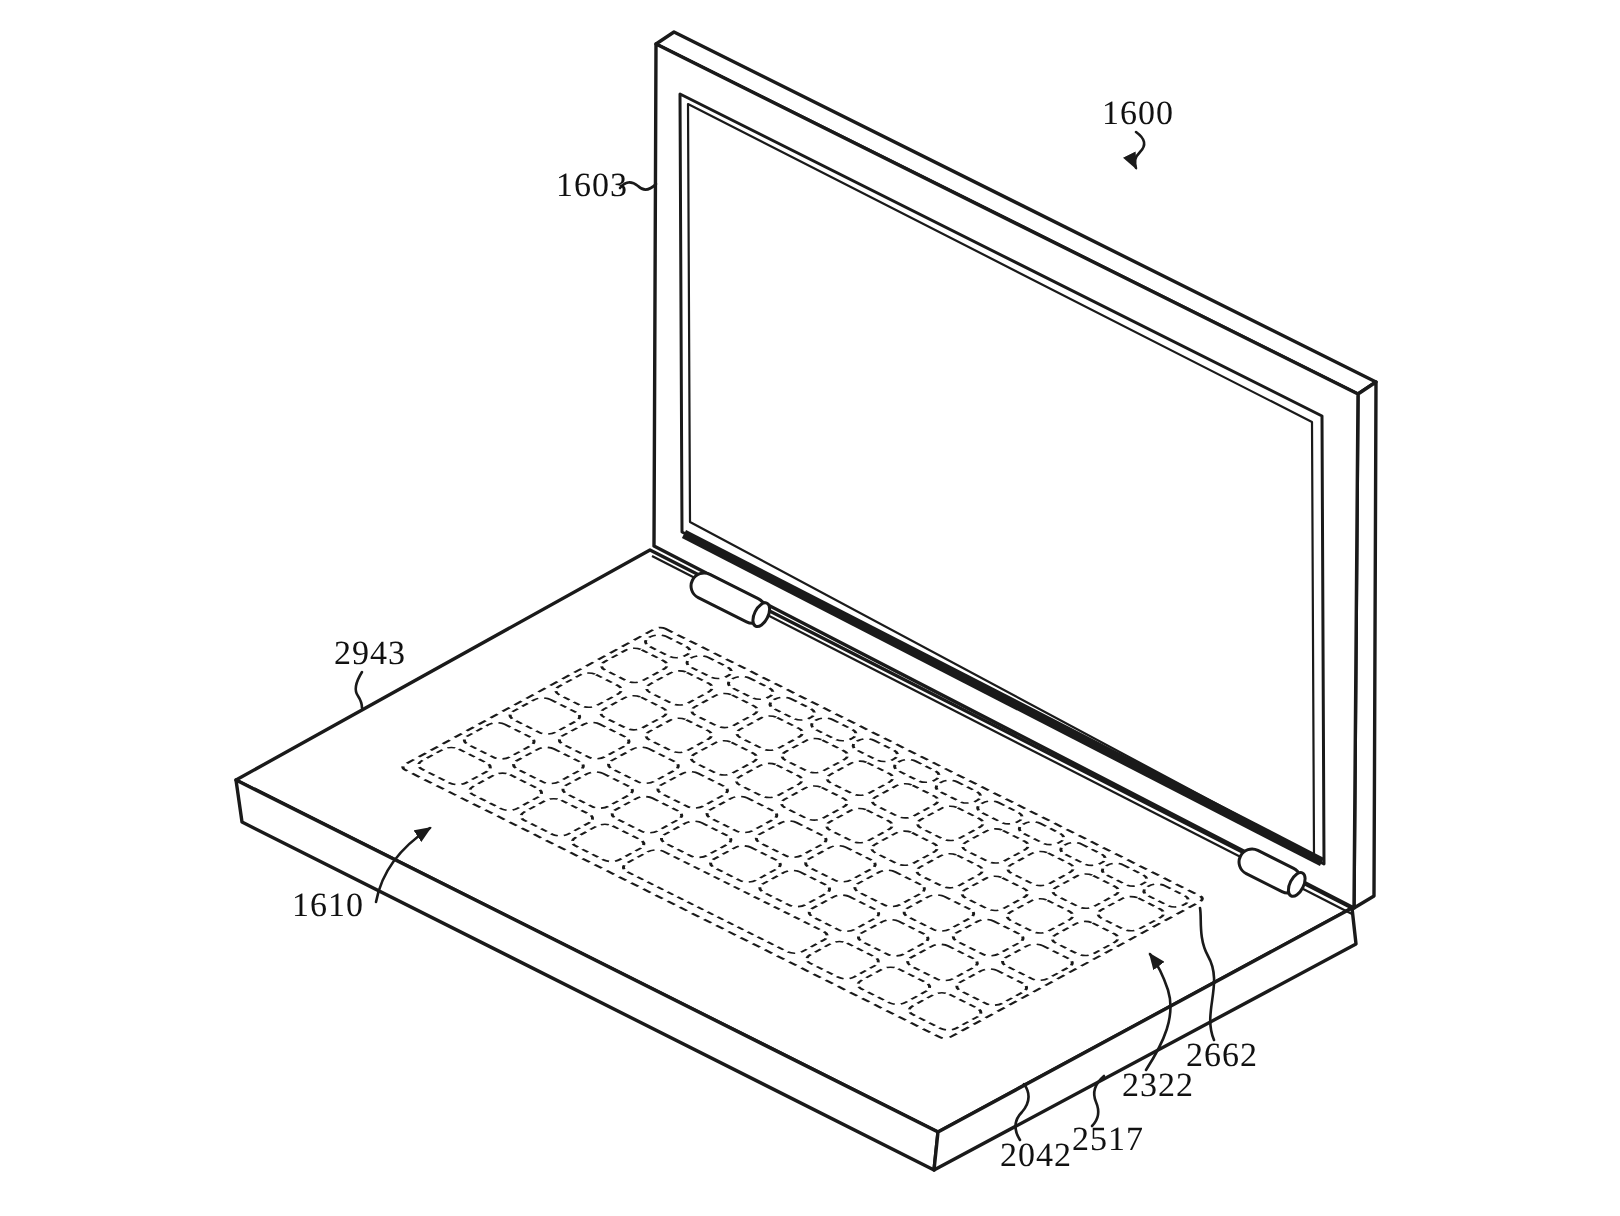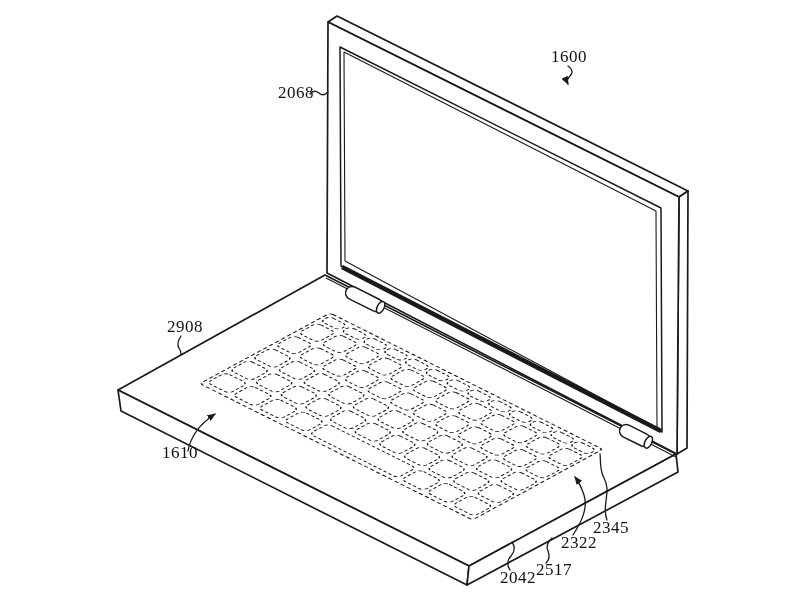--- a/index.html
+++ b/index.html
@@ -147,20 +147,20 @@
       <path class="leader" d="M 181 336 q -5 8 -2 12 q 2 3 2 6"></path>
       <path class="leader" marker-end="url(#arrow)" d="M 188 451 Q 192 429 215 414"></path>
       <path class="leader" d="M 512 542 q 5 7 -1 14 q -6 6 -1 14"></path>
       <path class="leader" d="M 552 538 q -7 6 -4 13 q 3 7 -2 12"></path>
       <path class="leader" marker-end="url(#arrow)" d="M 573 535 C 582 521 588 508 584 495 C 581 486 578 481 575 477"></path>
       <path class="leader" d="M 607 520 C 601 506 612 492 604 478 C 599 469 601 459 600 454"></path>
     </g>
   </svg>
 
   <div class="ref-label" style="left:551px;top:50px">1600</div>
-  <div class="ref-label" style="left:278px;top:86px">2068</div>
-  <div class="ref-label" style="left:167px;top:320px">2908</div>
-  <div class="ref-label" style="left:162px;top:446px">1610</div>
+  <div class="ref-label" style="left:278px;top:86px">1603</div>
+  <div class="ref-label" style="left:167px;top:320px">2943</div>
+  <div class="ref-label" style="left:146px;top:446px">1610</div>
   <div class="ref-label" style="left:500px;top:571px">2042</div>
   <div class="ref-label" style="left:536px;top:563px">2517</div>
   <div class="ref-label" style="left:561px;top:536px">2322</div>
-  <div class="ref-label" style="left:593px;top:521px">2345</div>
+  <div class="ref-label" style="left:593px;top:521px">2662</div>
 </div>
 
 </body></html>

